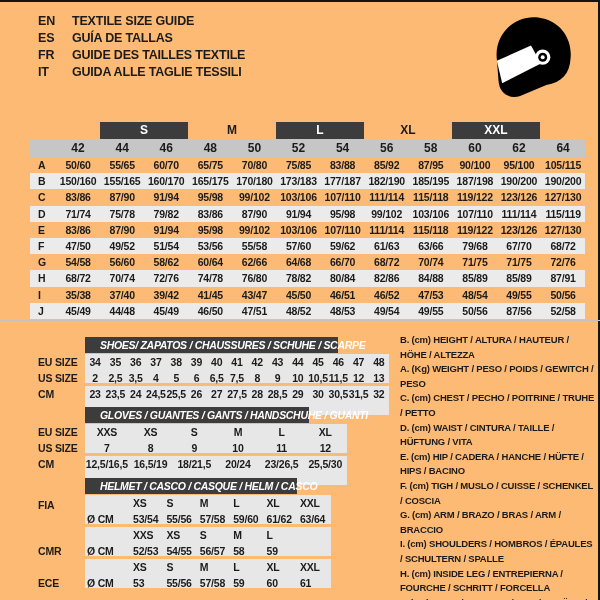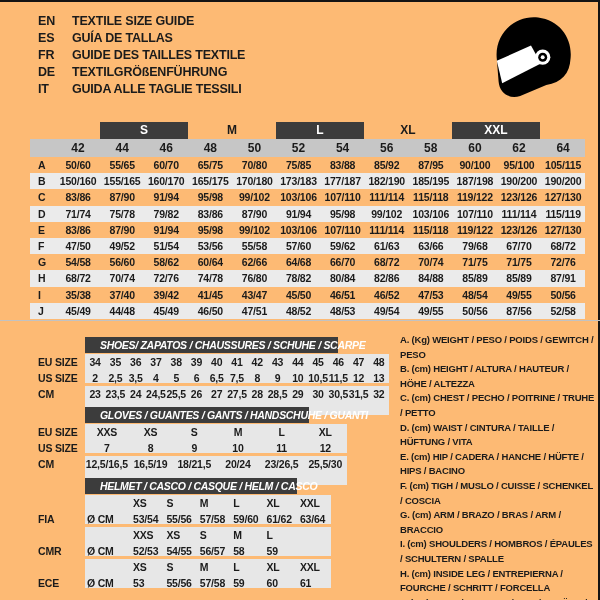--- a/index.html
+++ b/index.html
@@ -65,24 +65,20 @@
         <div class="lang-code">EN</div>
         <div class="lang-title">TEXTILE SIZE GUIDE</div>
       </div>
       <div class="lang-row">
         <div class="lang-code">ES</div>
         <div class="lang-title">GUÍA DE TALLAS</div>
       </div>
       <div class="lang-row">
         <div class="lang-code">FR</div>
         <div class="lang-title">GUIDE DES TAILLES TEXTILE</div>
-      </div>
-      <div class="lang-row">
-        <div class="lang-code">DE</div>
-        <div class="lang-title">TEXTILGRÖßENFÜHRUNG</div>
       </div>
       <div class="lang-row">
         <div class="lang-code">IT</div>
         <div class="lang-title">GUIDA ALLE TAGLIE TESSILI</div>
       </div>
     </div>
 
   <div class="helmet-wrap">
     <svg width="90" height="94" viewBox="0 0 100 100" aria-hidden="true">
       <path d="M58,4 C82,7 96,27 94,49 C93,67 84,76 67,79 L38,91 C26,95 15,88 14,75 L12,50 C9,22 32,1 58,4 Z" fill="#000"></path>
@@ -374,21 +370,21 @@
       </div>
       <div class="grid-row helmet-row" style="top: 511px;">
         <div><span>Ø CM</span></div>
         <div><span>53/54</span></div>
         <div><span>55/56</span></div>
         <div><span>57/58</span></div>
         <div><span>59/60</span></div>
         <div><span>61/62</span></div>
         <div><span>63/64</span></div>
       </div>
-      <div class="side-label" style="top: 511px;">FIA</div>
+      <div class="side-label" style="top: 497px;">FIA</div>
       <div class="grid-row helmet-row gray" style="top: 527px;">
         <div></div>
         <div><span>XXS</span></div>
         <div><span>XS</span></div>
         <div><span>S</span></div>
         <div><span>M</span></div>
         <div><span>L</span></div>
         <div><span></span></div>
       </div>
       <div class="grid-row helmet-row" style="top: 543px;">
@@ -416,22 +412,22 @@
         <div><span>55/56</span></div>
         <div><span>57/58</span></div>
         <div><span>59</span></div>
         <div><span>60</span></div>
         <div><span>61</span></div>
       </div>
       <div class="side-label" style="top: 575px;">ECE</div>
     </div>
 
   <div class="legend" id="legend">
+      <div class="legend-item">B. (cm) HEIGHT / ALTURA / HAUTEUR / HÖHE / ALTEZZA</div>
       <div class="legend-item">A. (Kg) WEIGHT / PESO / POIDS / GEWITCH / PESO</div>
-      <div class="legend-item">B. (cm) HEIGHT / ALTURA / HAUTEUR / HÖHE / ALTEZZA</div>
       <div class="legend-item">C. (cm) CHEST / PECHO / POITRINE / TRUHE / PETTO</div>
       <div class="legend-item">D. (cm) WAIST / CINTURA / TAILLE / HÜFTUNG / VITA</div>
       <div class="legend-item">E. (cm) HIP / CADERA / HANCHE / HÜFTE / HIPS /  BACINO</div>
       <div class="legend-item">F.  (cm) TIGH / MUSLO / CUISSE / SCHENKEL / COSCIA</div>
       <div class="legend-item">G. (cm) ARM  / BRAZO / BRAS / ARM / BRACCIO</div>
       <div class="legend-item">I.  (cm) SHOULDERS / HOMBROS / ÉPAULES / SCHULTERN / SPALLE</div>
       <div class="legend-item">H. (cm) INSIDE LEG / ENTREPIERNA / FOURCHE / SCHRITT / FORCELLA</div>
       <div class="legend-item">J. (cm) BACK / ESPALDA / DOS / ZURÜCK / INDIETRO</div>
     </div>
 </div>

